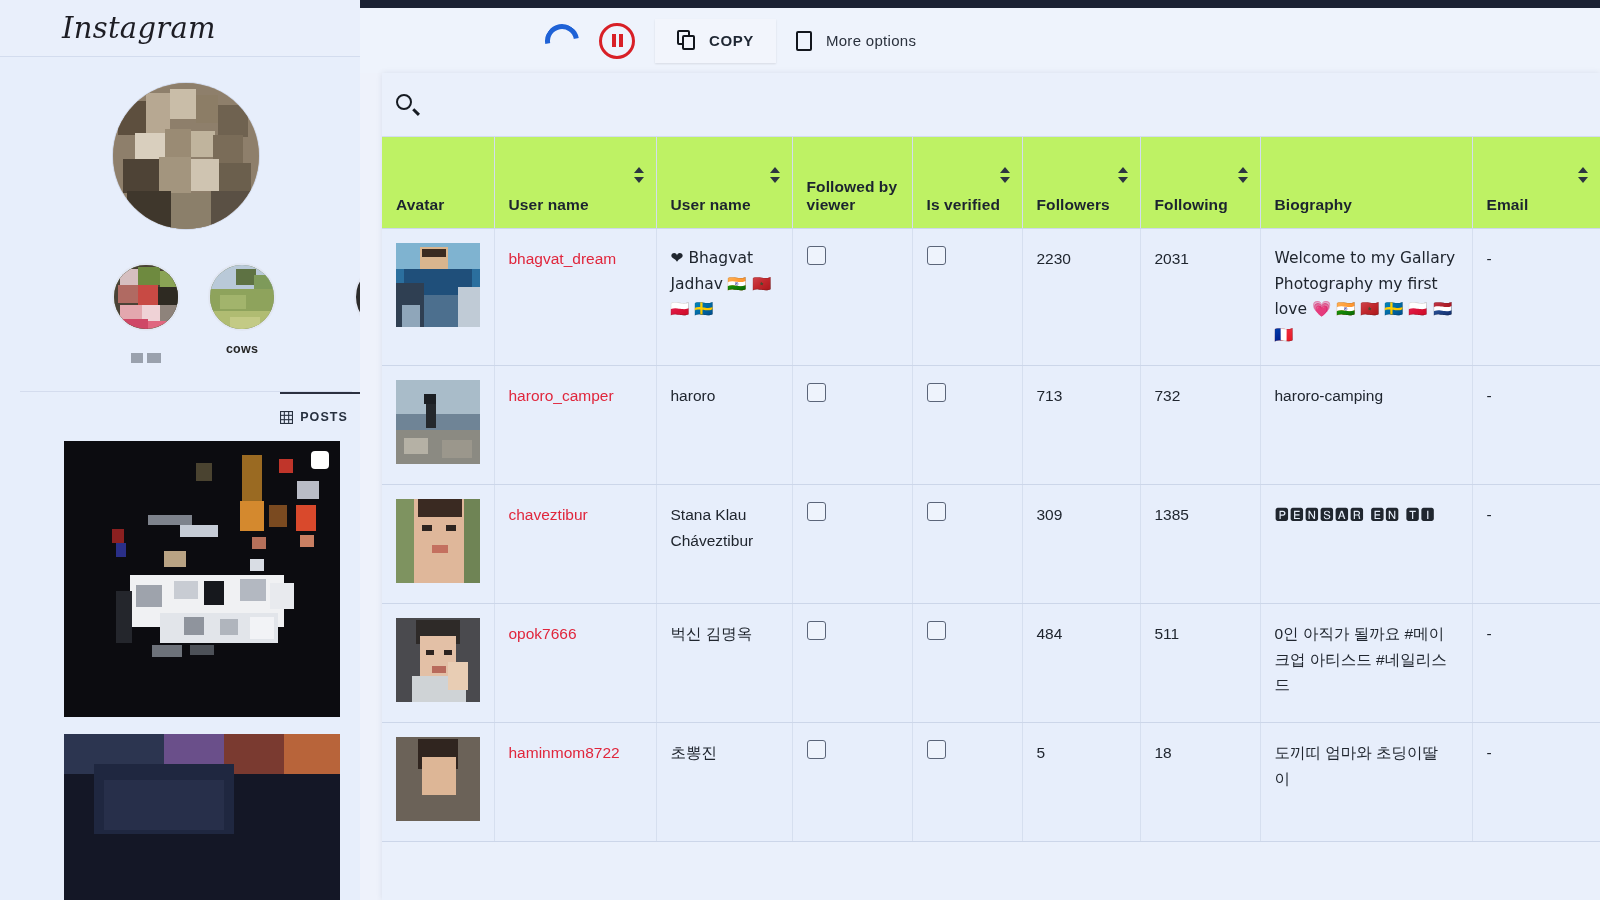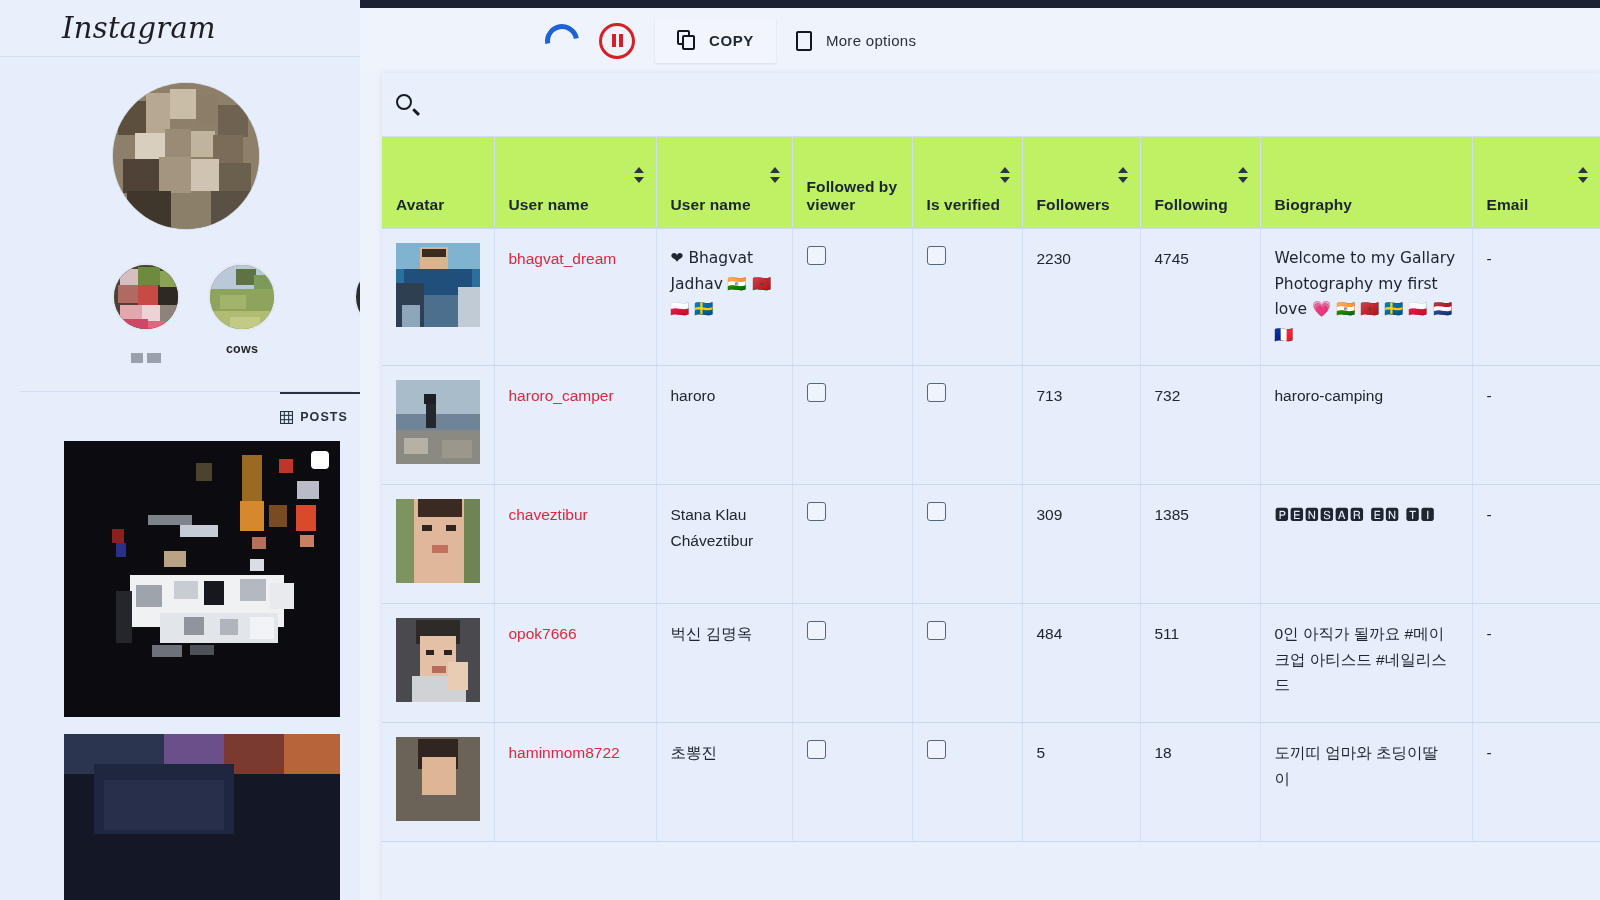--- a/index.html
+++ b/index.html
@@ -565,21 +565,21 @@
                 <span class="uname">bhagvat_dream</span>
               </td>
               <td class="emoji">❤ Bhagvat Jadhav 🇮🇳 🇲🇦 🇵🇱 🇸🇪</td>
               <td>
                 <span class="chk"></span>
               </td>
               <td>
                 <span class="chk"></span>
               </td>
               <td>2230</td>
-              <td>4745</td>
+              <td>2031</td>
               <td class="emoji">Welcome to my Gallary Photography my first love 💗 🇮🇳 🇲🇦 🇸🇪 🇵🇱 🇳🇱 🇫🇷</td>
               <td>-</td>
             </tr>
 
 
             <tr>
               <td class="td-avatar">
                 <div class="avatar-img">
                   <div class="px" style="left:0;top:0;width:84px;height:40px;background:#a9bcc9"></div>
                   <div class="px" style="left:0;top:34px;width:84px;height:20px;background:#6f8496"></div>

